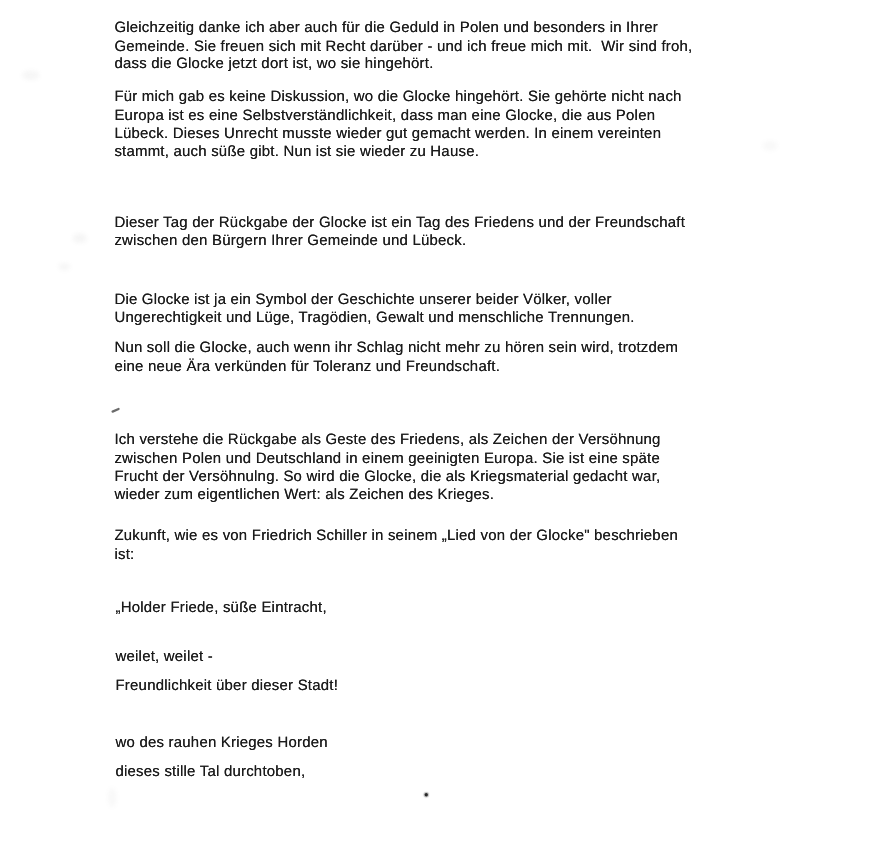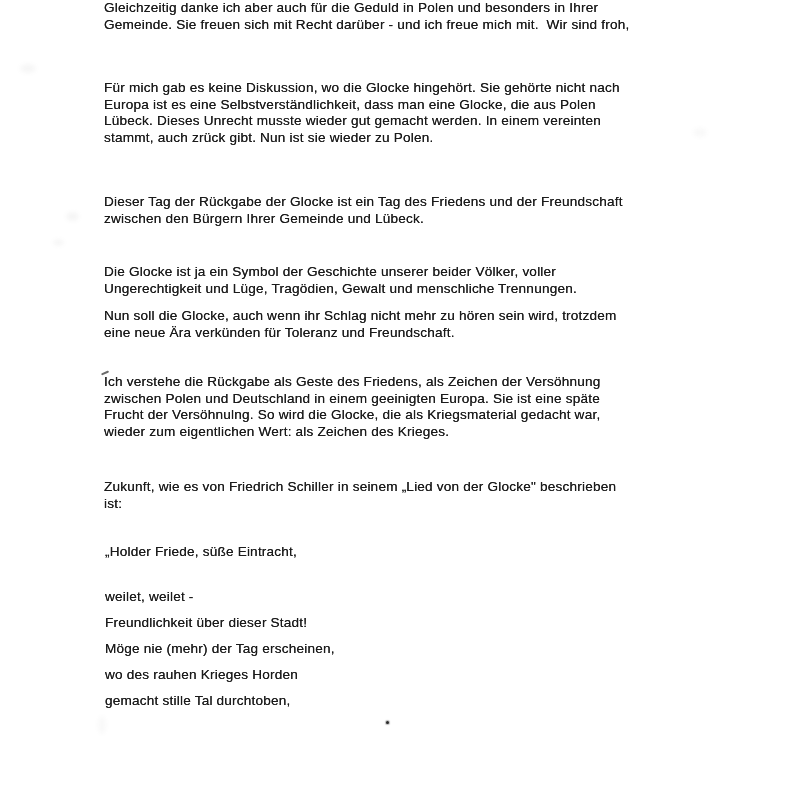--- a/index.html
+++ b/index.html
@@ -73,65 +73,65 @@
     transform: rotate(-24deg);
     opacity: 0.75;
     border-radius: 1px;
   }
 </style>
 </head>
 <body>
 
 <div class="page">
 
-  <div class="para" style="top:0">
+  <div class="para" style="top:17px">
     <div class="line">Gleichzeitig danke ich aber auch für die Geduld in Polen und besonders in Ihrer</div>
     <div class="line">Gemeinde. Sie freuen sich mit Recht darüber - und ich freue mich mit.  Wir sind froh,</div>
+    <div class="line">dass die Glocke jetzt dort ist, wo sie hingehört.</div>
   </div>
 
   <div class="para" style="top:80px">
     <div class="line">Für mich gab es keine Diskussion, wo die Glocke hingehört. Sie gehörte nicht nach</div>
     <div class="line">Europa ist es eine Selbstverständlichkeit, dass man eine Glocke, die aus Polen</div>
     <div class="line">Lübeck. Dieses Unrecht musste wieder gut gemacht werden. In einem vereinten</div>
-    <div class="line">stammt, auch zrück gibt. Nun ist sie wieder zu Polen.</div>
+    <div class="line">stammt, auch süße gibt. Nun ist sie wieder zu Hause.</div>
   </div>
 
   <div class="para" style="top:194px">
     <div class="line">Dieser Tag der Rückgabe der Glocke ist ein Tag des Friedens und der Freundschaft</div>
     <div class="line">zwischen den Bürgern Ihrer Gemeinde und Lübeck.</div>
   </div>
 
   <div class="para" style="top:264px">
     <div class="line">Die Glocke ist ja ein Symbol der Geschichte unserer beider Völker, voller</div>
     <div class="line">Ungerechtigkeit und Lüge, Tragödien, Gewalt und menschliche Trennungen.</div>
   </div>
 
   <div class="para" style="top:308px">
     <div class="line">Nun soll die Glocke, auch wenn ihr Schlag nicht mehr zu hören sein wird, trotzdem</div>
     <div class="line">eine neue Ära verkünden für Toleranz und Freundschaft.</div>
   </div>
 
-  <div class="para" style="top:374px">
+  <div class="para" style="top:392px">
     <div class="line">Ich verstehe die Rückgabe als Geste des Friedens, als Zeichen der Versöhnung</div>
     <div class="line">zwischen Polen und Deutschland in einem geeinigten Europa. Sie ist eine späte</div>
     <div class="line">Frucht der Versöhnulng. So wird die Glocke, die als Kriegsmaterial gedacht war,</div>
     <div class="line">wieder zum eigentlichen Wert: als Zeichen des Krieges.</div>
   </div>
 
   <div class="para" style="top:479px">
     <div class="line">Zukunft, wie es von Friedrich Schiller in seinem „Lied von der Glocke" beschrieben</div>
     <div class="line">ist:</div>
   </div>
 
   <div class="poem-line" style="top:544px">„Holder Friede, süße Eintracht,</div>
   <div class="poem-line" style="top:589px">weilet, weilet -</div>
   <div class="poem-line" style="top:615px">Freundlichkeit über dieser Stadt!</div>
-  <div class="poem-line" style="top:641px">Möge nie (mehr) der Tag erscheinen,</div>
   <div class="poem-line" style="top:667px">wo des rauhen Krieges Horden</div>
-  <div class="poem-line" style="top:693px">gemacht stille Tal durchtoben,</div>
+  <div class="poem-line" style="top:693px">dieses stille Tal durchtoben,</div>
 
   <div class="smudge smudge-1"></div>
   <div class="smudge smudge-2"></div>
   <div class="smudge smudge-3"></div>
   <div class="smudge smudge-4"></div>
   <div class="smudge smudge-5"></div>
   <div class="speck"></div>
   <div class="pen-tick"></div>
 
 </div>

